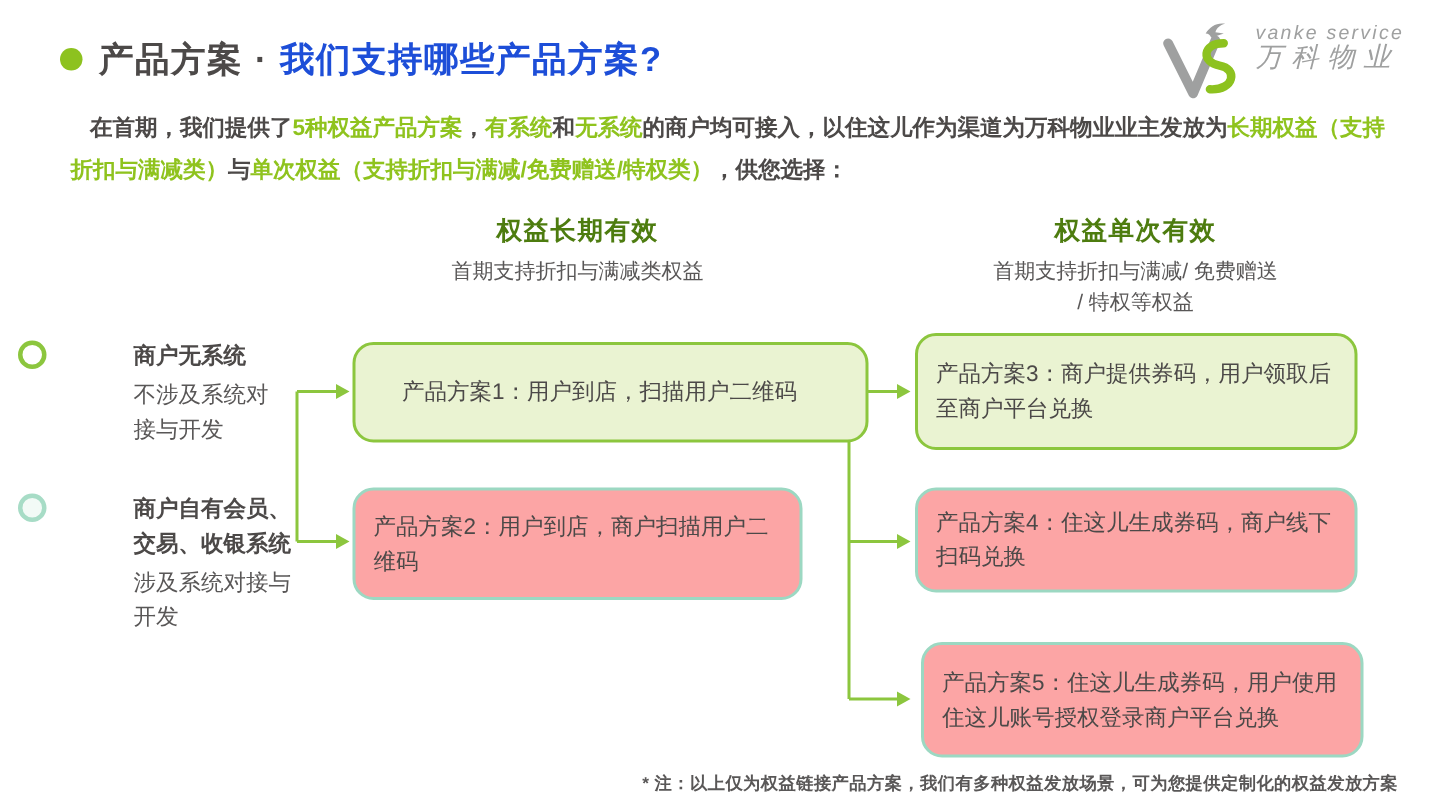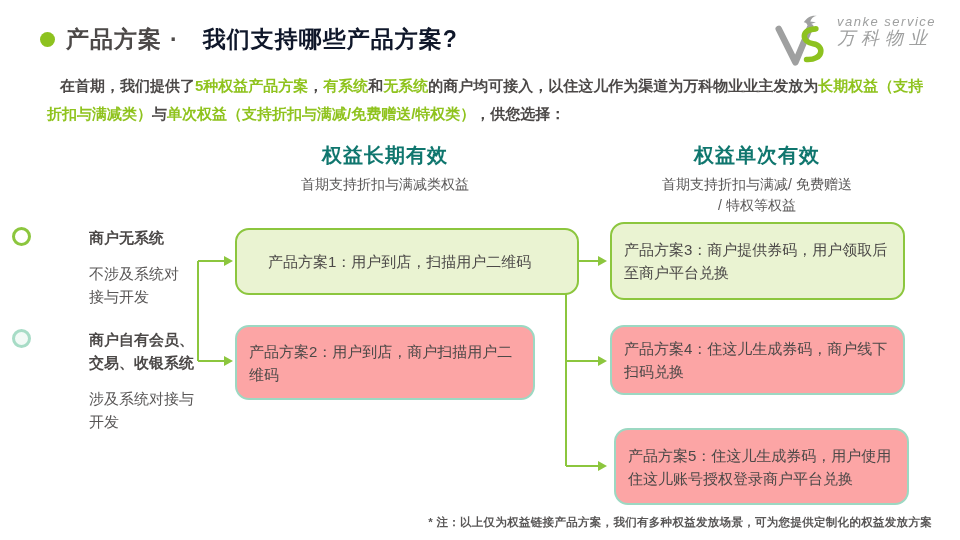--- a/index.html
+++ b/index.html
@@ -8,51 +8,51 @@
   .slide {
     position:relative; width:960px; height:540px; background:#ffffff;
     overflow:hidden; margin:0 auto;
     color:#595757;
   }
   
   .hdr { position:absolute; left:40px; top:24px; display:flex; align-items:center; }
   .bullet { width:15px; height:15px; border-radius:50%; background:#8dc21f; margin-right:11px; }
   .title { font-size:23px; font-weight:bold; letter-spacing:1px; }
   .t-dark { color:#4c4948; }
-  .t-green { color:#0f172a;margin-left:16px; }
+  .t-green { color:#1d4ed8; }
   .title .dot { margin:0 8px; }
   
   .logo { position:absolute; right:24px; top:14px; display:flex; align-items:flex-start;font-style:italic; }
   .logo-mark { width:56px; height:52px; }
   .logo-text { margin-left:8px; color:#9fa0a0; }
   .logo-text .l1 { font-size:13px; letter-spacing:1.5px; line-height:15px; }
   .logo-text .l2 { font-size:18px; letter-spacing:6px; line-height:19px; }
   
   .intro {
     position:absolute; left:47px; top:72px; width:878px;
     font-size:15px; line-height:28px; font-weight:bold; color:#4c4948;
     text-indent:13px;
   }
   .intro .green { color:#8fc31e; }
   
   .col-head { position:absolute; text-align:center; }
-  .col-head .ch-title { font-size:20px; font-weight:bold; color:#0f766e; letter-spacing:1px; }
+  .col-head .ch-title { font-size:17px; font-weight:bold; color:#4d7c0f; letter-spacing:1px; }
   .col-head .ch-sub { font-size:14px; color:#595757; margin-top:5px; line-height:21px; }
   .col-head.mid { left:235px; top:142px; width:300px; }
   .col-head.right { left:607px; top:142px; width:300px; }
   
   .legend { position:absolute; left:12px; display:flex;gap:48px; }
   .legend-circle {
     width:19px; height:19px; border-radius:50%; background:#fff;
     border:3px solid #8cc63e; margin-top:1px; flex:0 0 auto;
   }
   .legend-circle.mint { border-color:#a7dcc6; background:#f2faf6; }
   .legend-body { margin-left:10px; }
   .legend-title { font-size:15px; font-weight:bold; color:#4c4948; line-height:23px; }
-  .legend-desc { font-size:15px; color:#595757; line-height:23px; margin-top:13px; }
+  .legend-desc { font-size:15px; color:#595757; line-height:23px; margin-top:3px; }
   .legend.one { top:226px; } .legend.one .legend-body { width:100px; }
   .legend.two { top:328px; } .legend.two .legend-body { width:112px; }
   
   .plan {
     position:absolute; border-radius:14px; border:2px solid;
     display:flex; align-items:center; padding:8px 12px;
     font-size:15px; line-height:23px; color:#4c4948;
   }
   .plan.green { background:#eaf3d2; border-color:#8cc63e; }
   .plan.mint  { background:#fca5a5; border-color:#9cd8c2; }

